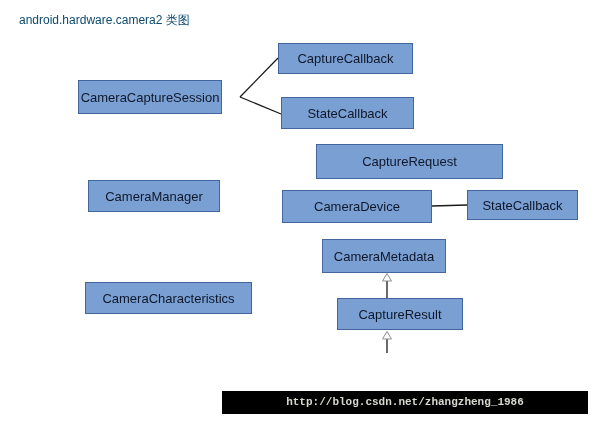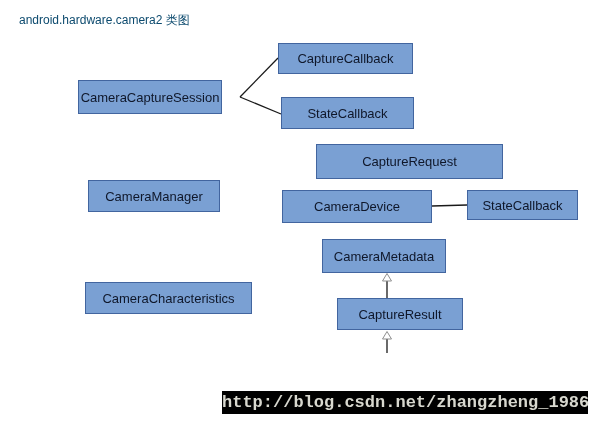--- a/index.html
+++ b/index.html
@@ -58,21 +58,21 @@
   .watermark{
     position:absolute;
     left:222px;
     top:391px;
     width:366px;
     height:23px;
     background:var(--watermark-bg);
     color:var(--watermark-text);
     font-family:"Liberation Mono", monospace;
     font-weight:bold;
-    font-size:17px;
+    font-size:11px;
     line-height:23px;
     text-align:center;
     white-space:nowrap;
   }
   
   .n-camera-capture-session{left:78px;top:80px;width:144px;height:34px;}
   .n-capture-callback{left:278px;top:43px;width:135px;height:31px;}
   .n-state-callback-session{left:281px;top:97px;width:133px;height:32px;}
   .n-capture-request{left:316px;top:144px;width:187px;height:35px;}
   .n-camera-manager{left:88px;top:180px;width:132px;height:32px;}

